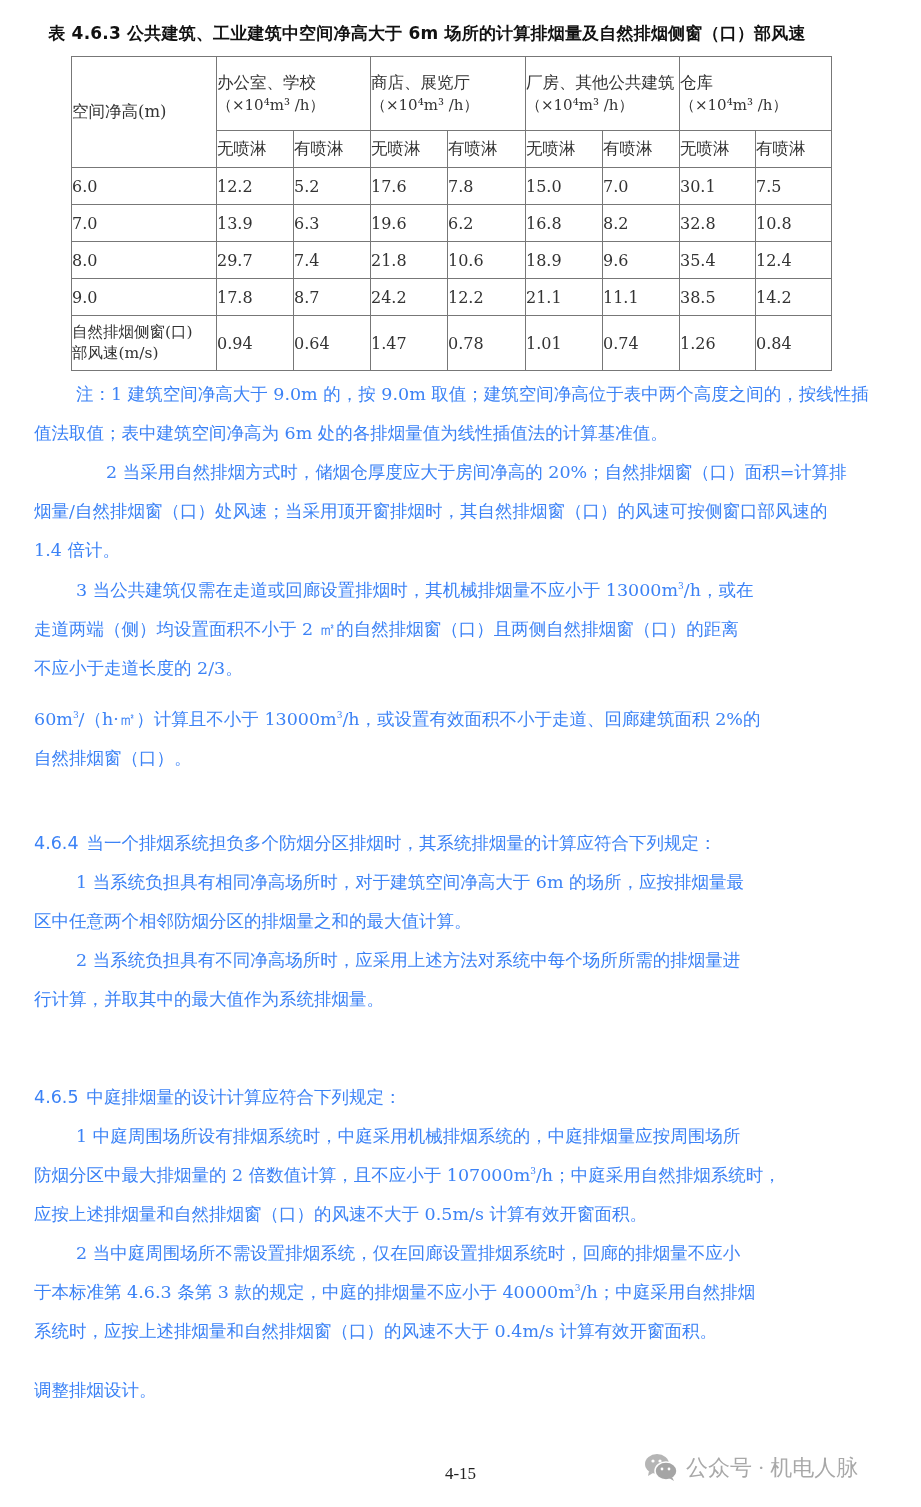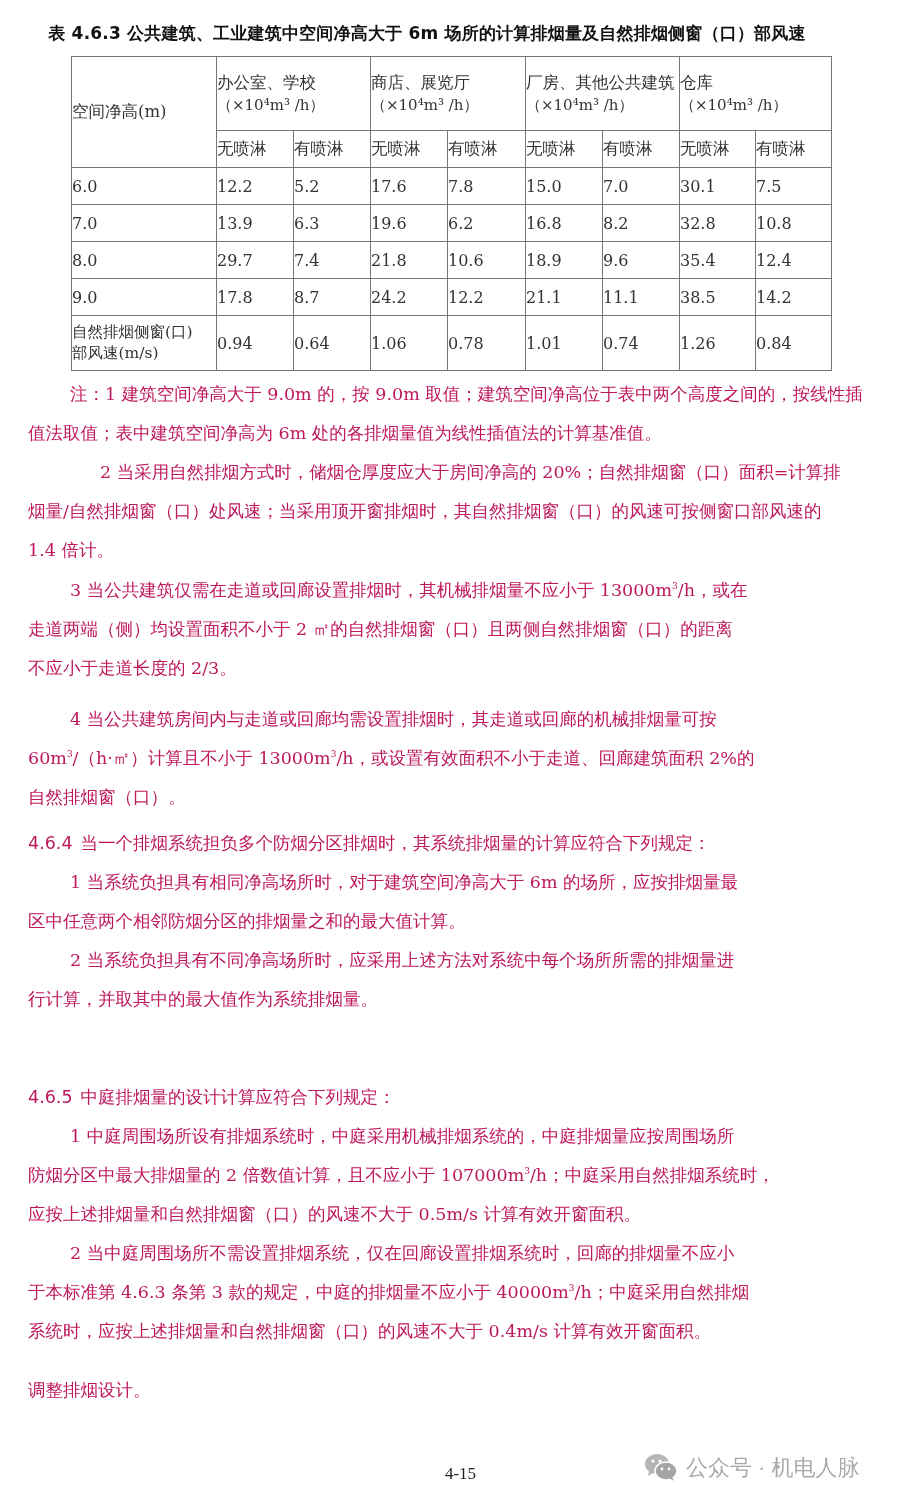--- a/index.html
+++ b/index.html
@@ -20,39 +20,39 @@
   }
   table.data td, table.data th {
     border: 1.5px solid #777; text-align: left; vertical-align: middle;
     padding: 0; font-weight: normal;
   }
   .hdr-group { line-height: 22px; font-size: 16.5px; }
   .unit { font-size: 15px; }
   .sub { font-size: 16.5px; }
   .lbl-speed { font-size: 15.5px; line-height: 21px; }
   .p {
-    position: absolute; left: 28px; width: 866px;
-    font-size: 17.5px; line-height: 39px; color: #be185d;
+    position: absolute; left: 34px; width: 866px;
+    font-size: 17.5px; line-height: 39px; color: #3b82f6;
     text-align: justify;
   }
   .p .ind { display: inline-block; width: 42px; }
   .p .ind2 { display: inline-block; width: 72px; }
   .sec {
     font-family: "DejaVu Sans", "Liberation Sans", sans-serif;
     font-weight: normal; margin-right: 8px;
   }
   sup.s { font-size: 9px; vertical-align: 7px; line-height: 0; }
   .pagenum {
     position: absolute; left: 0; width: 921px; top: 1464px; text-align: center;
     font-family: "Liberation Serif", serif; font-size: 17px; color: #222;
   }
   .watermark {
     position: absolute; left: 644px; top: 1453px; height: 30px;
     display: flex; align-items: center; gap: 8px;
-    font-family: Liberation Sans, sans-serif;
+    font-family: Liberation Serif, serif;
     font-size: 22px; color: #a8a8a8;
   }
   .wm-icon { width: 34px; height: 30px; position: relative; }
 </style>
 </head>
 <body>
 
 <div class="title">表 4.6.3  公共建筑、工业建筑中空间净高大于 6m 场所的计算排烟量及自然排烟侧窗（口）部风速</div>
 
 <table class="data">
@@ -141,21 +141,21 @@
     <td>38.5</td>
     <td>14.2</td>
   </tr>
   <tr style="height:55px">
     <td class="lbl-speed">
       <div>自然排烟侧窗(口)</div>
       <div>部风速(m/s)</div>
     </td>
     <td>0.94</td>
     <td>0.64</td>
-    <td>1.06</td>
+    <td>1.47</td>
     <td>0.78</td>
     <td>1.01</td>
     <td>0.74</td>
     <td>1.26</td>
     <td>0.84</td>
   </tr>
 </tbody>
   </table>
 
 <div class="p" style="top:375px">
@@ -168,21 +168,20 @@
   <div>1.4 倍计。</div>
 </div>
 
 <div class="p" style="top:571px">
   <div><span class="ind"></span><span>3 当公共建筑仅需在走道或回廊设置排烟时，其机械排烟量不应小于 13000m</span><sup class="s">3</sup><span>/h，或在</span></div>
   <div>走道两端（侧）均设置面积不小于 2 ㎡的自然排烟窗（口）且两侧自然排烟窗（口）的距离</div>
   <div>不应小于走道长度的 2/3。</div>
 </div>
 
 <div class="p" style="top:700px">
-  <div><span class="ind"></span><span>4 当公共建筑房间内与走道或回廊均需设置排烟时，其走道或回廊的机械排烟量可按</span></div>
   <div><span>60m</span><sup class="s">3</sup><span>/（h·㎡）计算且不小于 13000m</span><sup class="s">3</sup><span>/h，或设置有效面积不小于走道、回廊建筑面积 2%的</span></div>
   <div>自然排烟窗（口）。</div>
 </div>
 
 <div class="p" style="top:824px">
   <div><span class="sec">4.6.4</span><span>当一个排烟系统担负多个防烟分区排烟时，其系统排烟量的计算应符合下列规定：</span></div>
   <div><span class="ind"></span><span>1 当系统负担具有相同净高场所时，对于建筑空间净高大于 6m 的场所，应按排烟量最</span></div>
   <div>区中任意两个相邻防烟分区的排烟量之和的最大值计算。</div>
   <div><span class="ind"></span><span>2 当系统负担具有不同净高场所时，应采用上述方法对系统中每个场所所需的排烟量进</span></div>
   <div>行计算，并取其中的最大值作为系统排烟量。</div>

